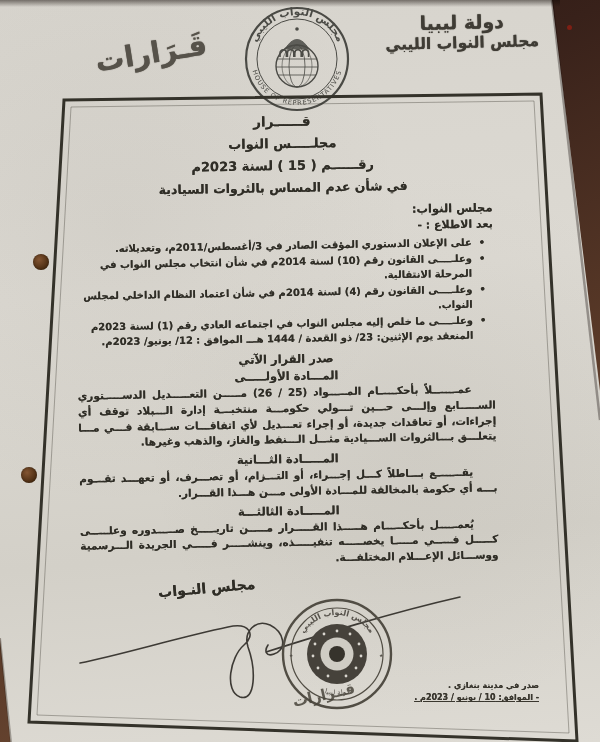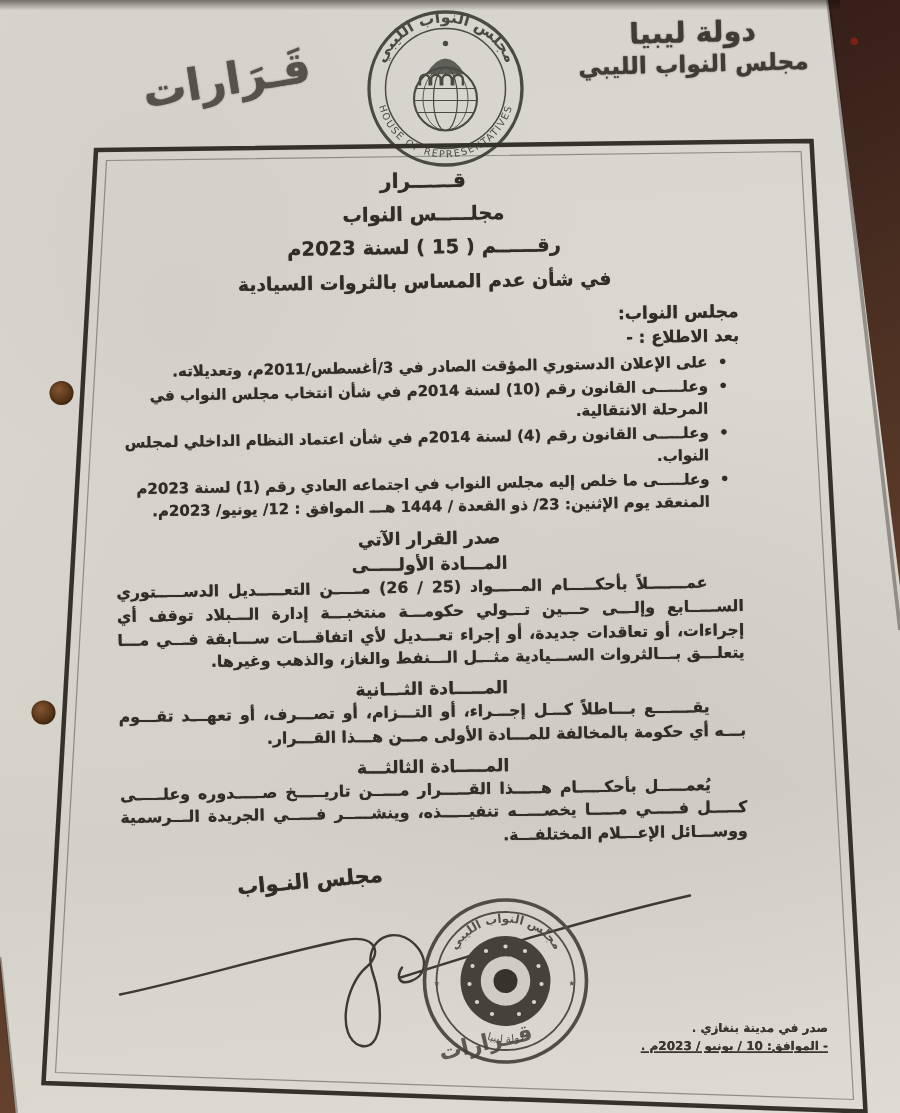--- a/index.html
+++ b/index.html
@@ -47,21 +47,21 @@
   .issued{font-size:11.5px;margin:6px 0 3px;}
   .art-head{font-size:11.5px;margin:3px 0 2px;}
   .art-text{font-size:10.5px;line-height:1.5;text-align:justify;text-indent:24px;margin:0 0 4px;}
   
   .sig-label{position:absolute;left:158px;top:580px;transform:rotate(-5deg);
     font-size:14px;font-weight:bold;color:#2f2d26;text-shadow:0 0 .5px #2f2d26;}
   .sig-svg{position:absolute;left:60px;top:575px;width:440px;height:150px;pointer-events:none;}
   .stamp{position:absolute;left:280px;top:596px;width:114px;height:120px;}
   .stamp-caption{position:absolute;left:292px;top:686px;transform:rotate(-13deg);
     font-size:15px;font-weight:bold;letter-spacing:2px;color:rgba(72,68,59,.85);}
-  .footer{position:absolute;left:376px;top:680px;width:176px;direction:rtl;text-align:right;
+  .footer{position:absolute;left:363px;top:680px;width:176px;direction:rtl;text-align:right;
     font-size:8px;font-weight:bold;color:#3a372f;line-height:1.55;text-shadow:0 0 .4px #3a372f;}
   .footer .f3{text-decoration:underline;}
 </style>
 </head>
 <body>
 
 <div class="photo">
 
   <div class="paper"></div>
   <div class="top-shade"></div>

